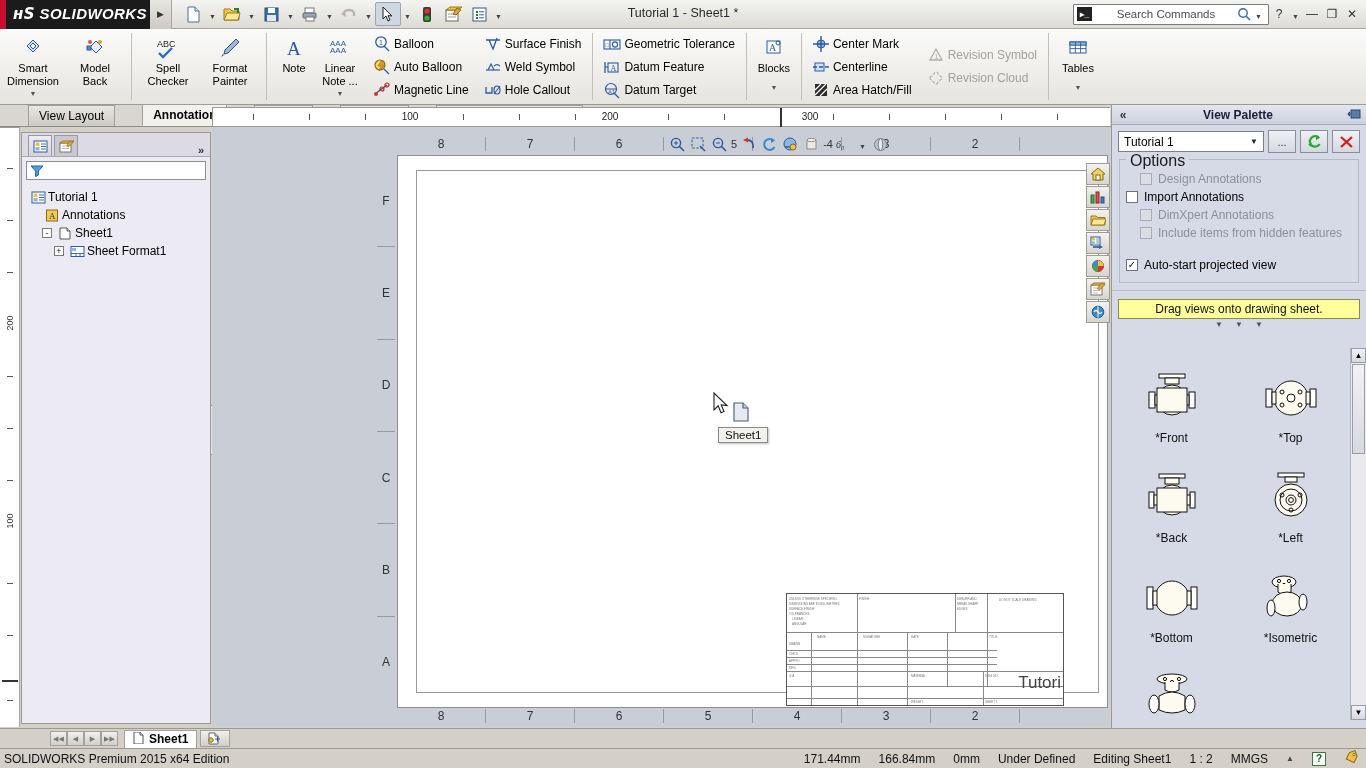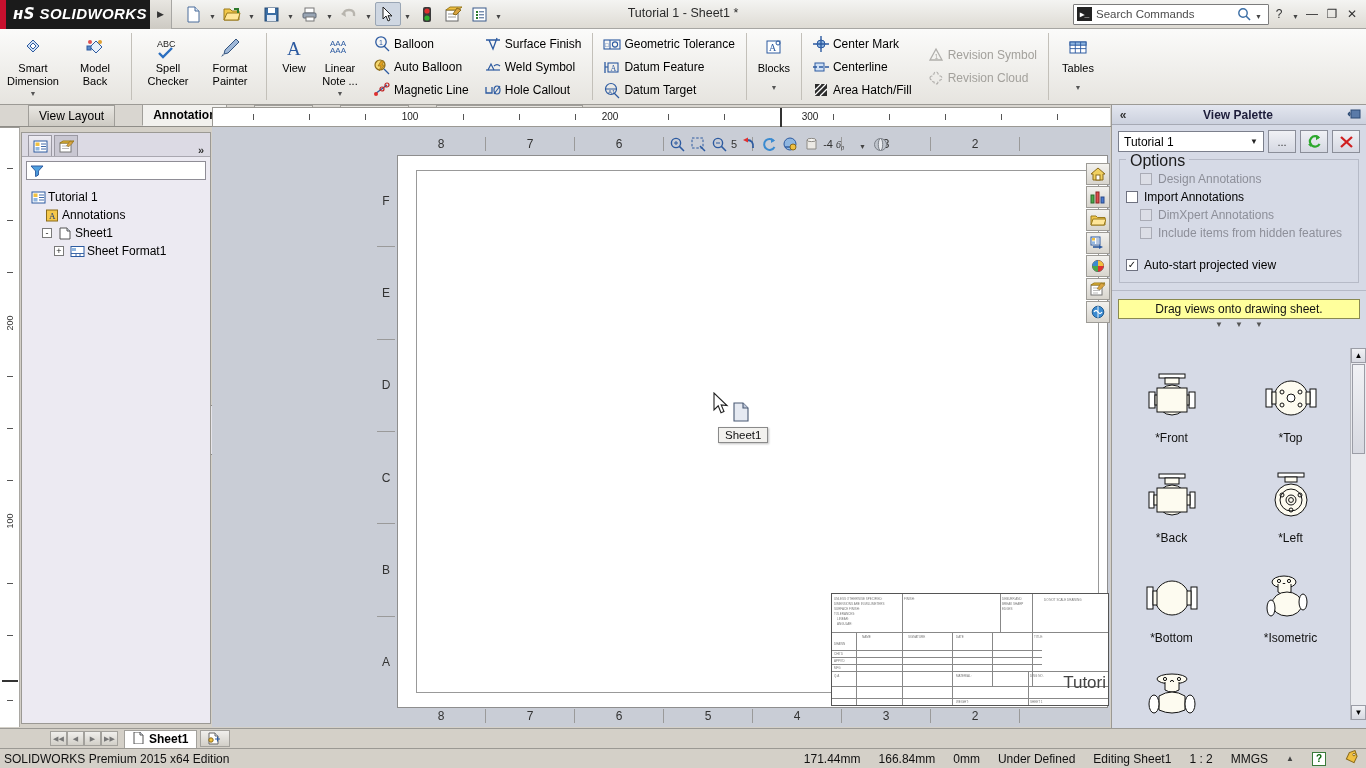--- a/index.html
+++ b/index.html
@@ -55,21 +55,21 @@
   .tr-tools{ margin-left:auto; display:flex; align-items:center; padding-right:4px;}
   .searchbox{
     width:196px;height:21px;background:#fff;border:1px solid #7c7c7c;
     display:flex;align-items:center;padding:0 3px; border-radius:1px;
   }
   .search-ico{
     width:15px;height:14px;background:#222;color:#fff;font-size:8px;
     display:flex;align-items:center;justify-content:center;font-family:"Liberation Mono",monospace;
     margin-right:4px;
   }
-  .search-ph{ flex:1; color:#4c4c4c; font-size:11.5px; }
+  .search-ph{ flex:1; color:#4c4c4c; font-size:11.5px;text-align:center; }
   .mag{ width:16px; display:flex;align-items:center;justify-content:center;}
   .winbtn{ width:20px;height:20px;display:flex;align-items:center;justify-content:center;
     font-size:12px;color:#333;}
 
   
   .ribbon{
     position:absolute; left:0; top:29px; width:1366px; height:76px;
     background:linear-gradient(#fbfbfa,#e6e4df);
     border-bottom:1px solid #9c9a95;
     display:flex; align-items:stretch; overflow:hidden;
@@ -215,21 +215,21 @@
     position:absolute; left:1086px; top:163px; width:24px;
     display:flex; flex-direction:column; gap:1px; z-index:6;
   }
   .rstrip .b{
     width:24px;height:22px;background:linear-gradient(#f2f1ee,#d8d5ce);
     border:1px solid #9d9b96; display:flex;align-items:center;justify-content:center;
   }
 
   
   .titleblock{
-    position:absolute; left:831px; top:593px; width:278px; height:113px;
+    position:absolute; left:786px; top:593px; width:278px; height:113px;
     background:#fff; border:1px solid #555; font-size:3px; color:#666;
     overflow:hidden;
   }
   .tb-line{ position:absolute; background:#888; }
   .tb-txt{ position:absolute; font-size:3px; line-height:4px; color:#777;
            font-family:"Liberation Sans",sans-serif; white-space:nowrap;}
   .tb-big{ position:absolute; right:2px; bottom:12px; font-size:17px; color:#444;
            font-family:"Liberation Sans",sans-serif; }
 
   
@@ -499,21 +499,21 @@
     </div>
     <div class="rsep"></div>
 
     <div class="rgroup">
       <div class="big-btn" style="width:44px">
         <div class="ic">
           <svg width="22" height="24" viewBox="0 0 22 24">
               <text x="4" y="19" font-size="19" font-family="Liberation Serif" fill="#2c5aa0">A</text>
             </svg>
         </div>
-        <div class="lbl">View</div>
+        <div class="lbl">Note</div>
       </div>
       <div class="big-btn" style="width:48px">
         <div class="ic">
           <svg width="26" height="22" viewBox="0 0 26 22">
               <text x="3" y="9" font-size="8" font-family="Liberation Sans" fill="#2c5aa0">AAA</text>
               <text x="3" y="16" font-size="8" font-family="Liberation Sans" fill="#2c5aa0">AAA</text>
             </svg>
         </div>
         <div class="lbl">Linear</div>
         <div class="lbl">Note ...</div>

